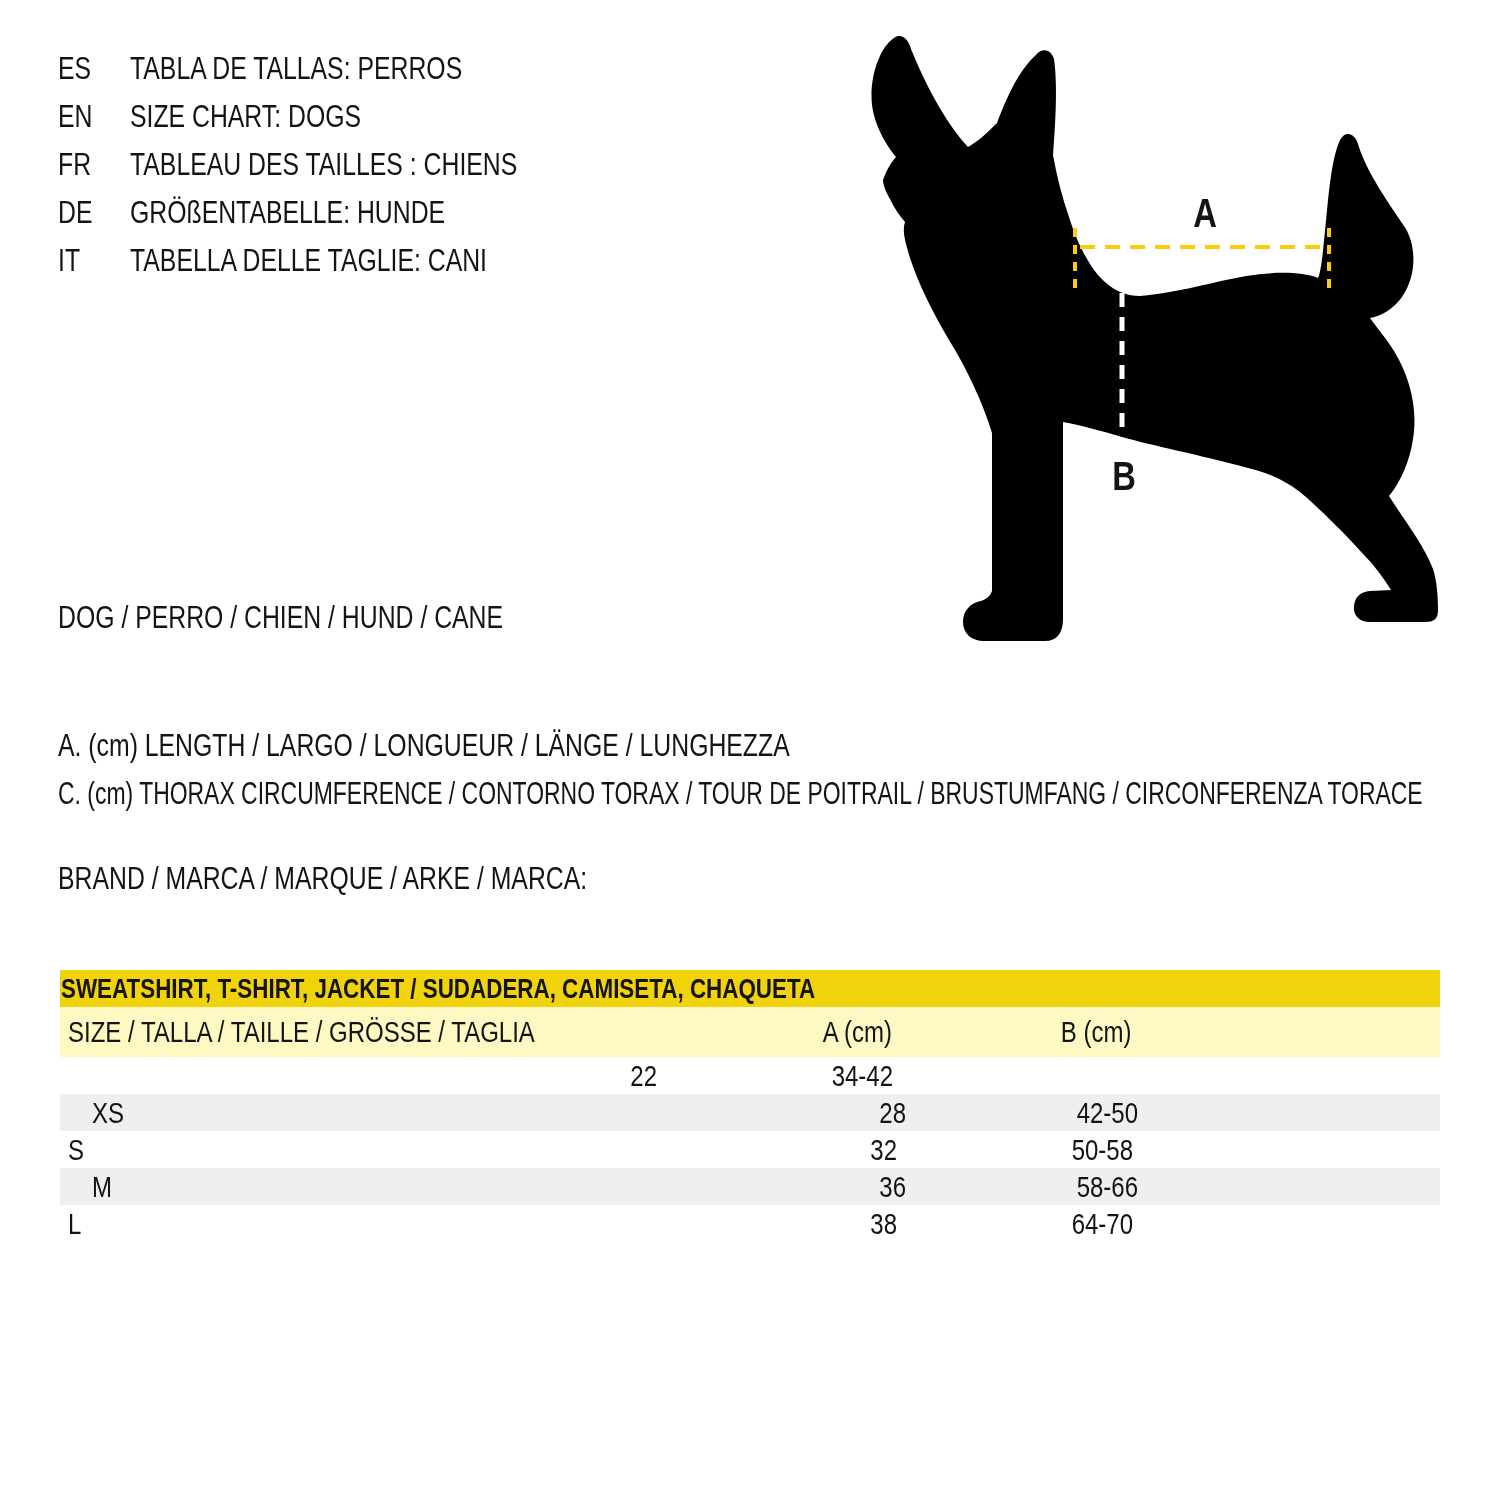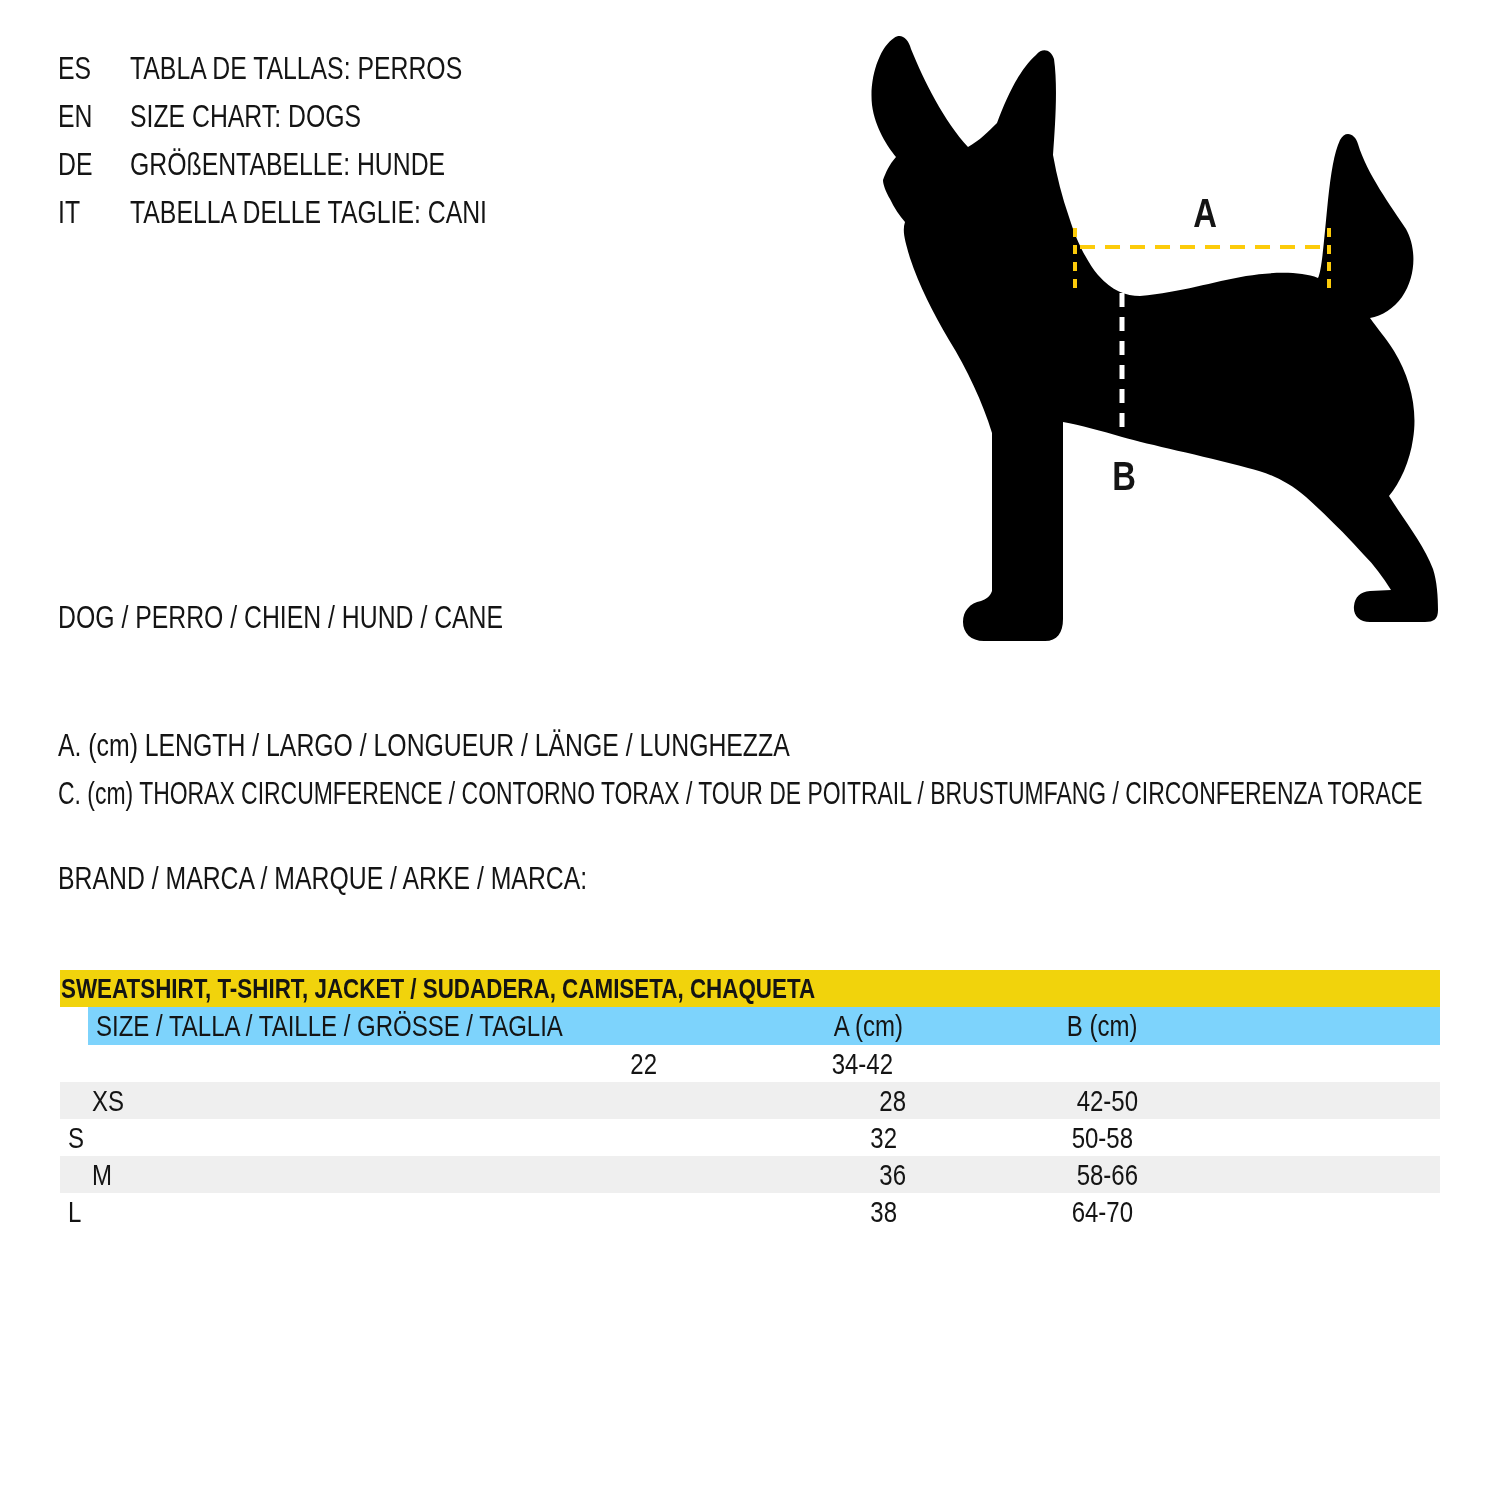--- a/index.html
+++ b/index.html
@@ -48,39 +48,43 @@
     padding:2px 0 2px 1px;
     font-weight:bold;
     font-size:28px;
     line-height:33px;
   }
   .t-grid {
     display:grid;
     grid-template-columns:43.5% 17.4% 17.4% auto;
     align-items:center;
   }
-  .t-head { background:#7dd3fc; height:38px;margin-left:28px; }
+  .t-head { background:#fef9c3; height:50px; }
   .t-row  { height:37px; }
   .t-row.alt { background:#EFEFEF;padding-left:24px; }
   .c-size { padding-left:8px; text-align:left; }
   .c-num  { text-align:right; }
 </style>
 </head>
 <body>
 
 <div class="canvas">
 
   <div class="lang-list">
     <div class="lang-row">
       <span class="lang-code"><span class="cond">ES</span></span>
       <span class="cond">TABLA DE TALLAS: PERROS</span>
     </div>
     <div class="lang-row">
       <span class="lang-code"><span class="cond">EN</span></span>
       <span class="cond">SIZE CHART: DOGS</span>
+    </div>
+    <div class="lang-row">
+      <span class="lang-code"><span class="cond">FR</span></span>
+      <span class="cond">TABLEAU DES TAILLES : CHIENS</span>
     </div>
     <div class="lang-row">
       <span class="lang-code"><span class="cond">DE</span></span>
       <span class="cond">GRÖßENTABELLE: HUNDE</span>
     </div>
     <div class="lang-row">
       <span class="lang-code"><span class="cond">IT</span></span>
       <span class="cond">TABELLA DELLE TAGLIE: CANI</span>
     </div>
   </div>

